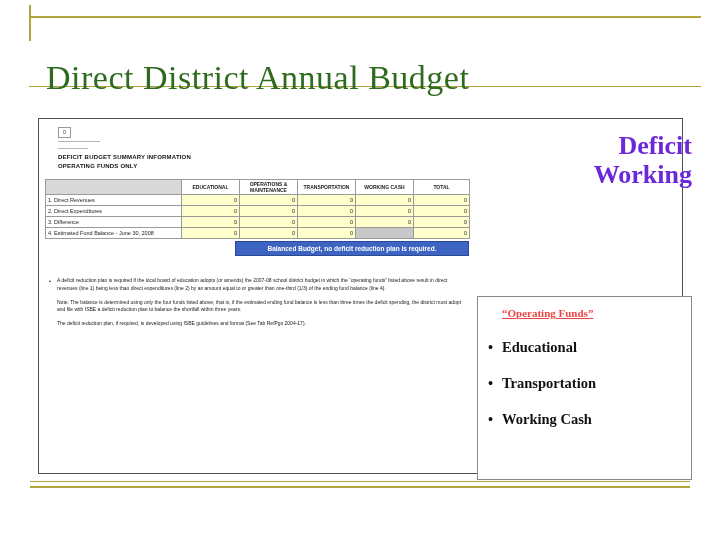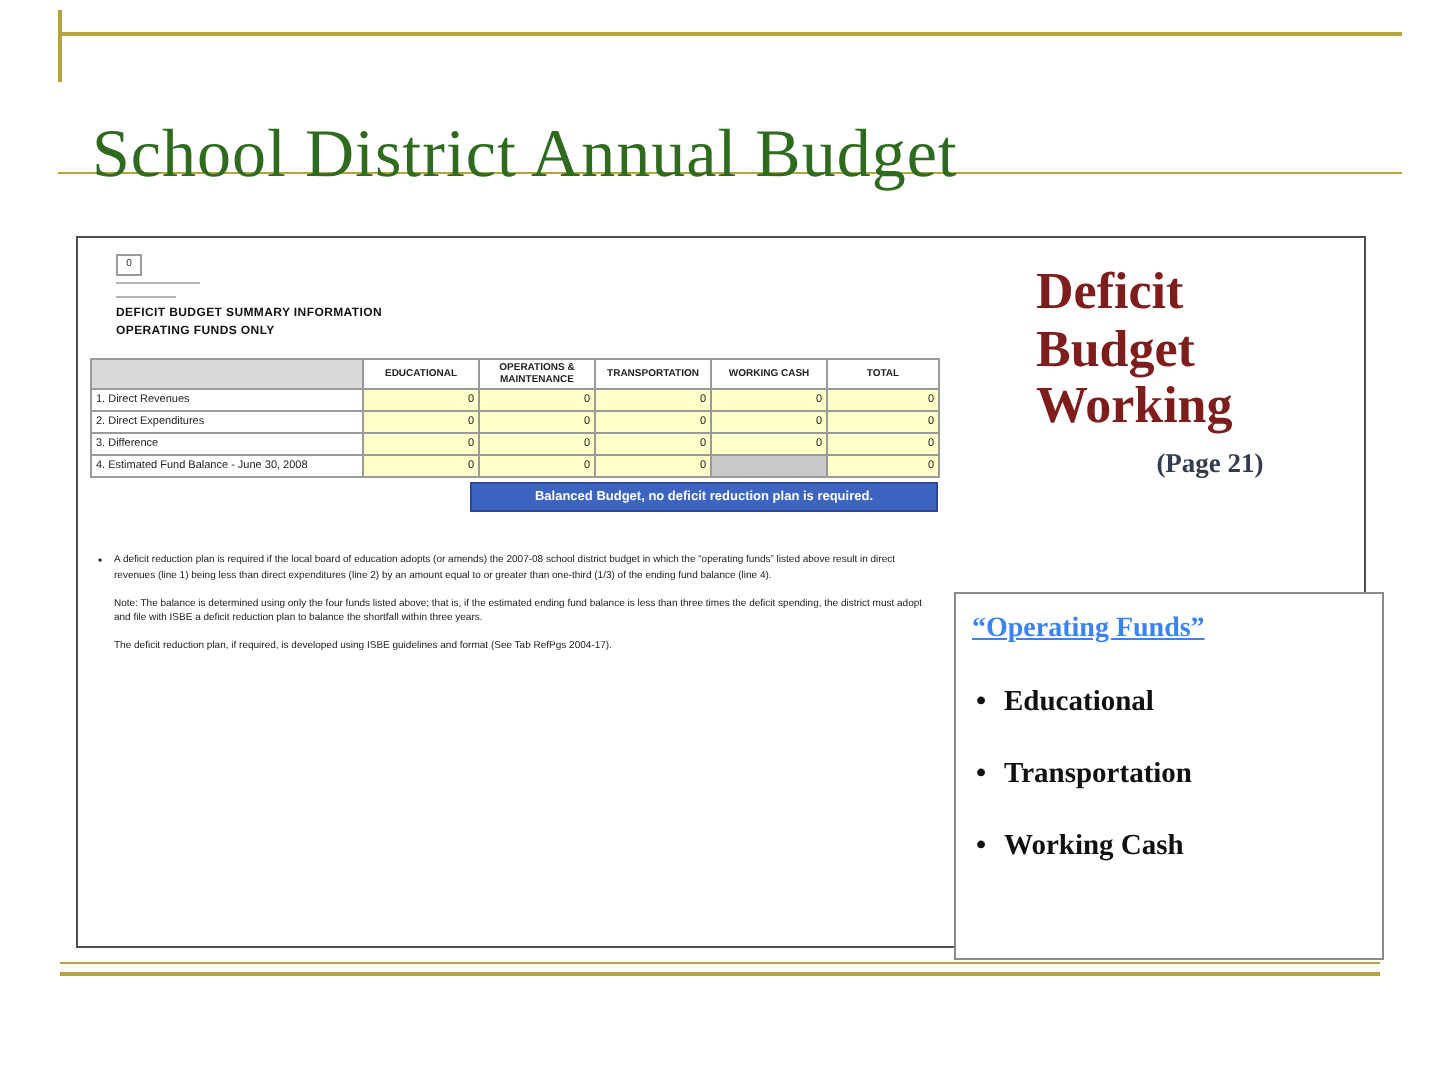--- a/index.html
+++ b/index.html
@@ -27,45 +27,45 @@
   .val.gray{background:#c8c8c8;}
   .banner{position:absolute;left:196px;top:122px;width:232px;height:13px;background:#3c64c0;
           border:1px solid #2a4a96;color:#fff;font:bold 6.5px "Liberation Sans",sans-serif;
           text-align:center;line-height:13px;}
   .notes{position:absolute;left:10px;top:158px;width:420px;
          font:5px "Liberation Sans",sans-serif;color:#1a1a1a;line-height:1.55;}
   .note-b{position:relative;padding-left:8px;}
   .note-b::before{content:"•";position:absolute;left:0;top:0;font-size:6px;}
   .note-p{margin-top:6px;padding-left:8px;}
   
-  .rheading{position:absolute;left:518px;top:132px;width:174px;text-align:left;
-            color:#7f1d1d;font-weight:bold;font-size:26px;line-height:1.1;}
+  .rheading{position:absolute;left:518px;top:132px;width:174px;text-align:right;
+            color:#6d28d9;font-weight:bold;font-size:26px;line-height:1.1;}
   .pageref{position:absolute;left:518px;top:224px;width:174px;text-align:center;
            color:#333b4e;font-weight:bold;font-size:13.5px;}
   .rbox{position:absolute;left:477px;top:296px;width:213px;height:182px;background:#fff;
         border:1px solid #8a8a8a;z-index:5;}
-  .rbox-title{margin:10px 0 0 8px;font-size:14px;font-weight:bold;color:#3b82f6;
+  .rbox-title{margin:10px 0 0 24px;font-size:11px;font-weight:bold;color:#ef4444;
               text-decoration:underline;}
   .ritem{position:relative;margin:20px 0 0 10px;font-size:14.5px;font-weight:bold;
          color:#111;line-height:16px;padding-left:14px;}
   .ritem:first-of-type{margin-top:22px;}
   .ritem::before{content:"•";position:absolute;left:0;top:0;}
 </style>
 </head>
 <body>
 
 <div class="slide">
 
   <div class="gold" style="left:29px;top:5px;width:2px;height:36px;"></div>
   <div class="gold" style="left:29px;top:16px;width:672px;height:2px;"></div>
   <div class="gold" style="left:29px;top:86px;width:672px;height:1px;"></div>
   <div class="gold" style="left:30px;top:481px;width:660px;height:1px;"></div>
   <div class="gold" style="left:30px;top:486px;width:660px;height:2px;"></div>
 
-  <h1 class="title">School District Annual Budget</h1>
+  <h1 class="title">Direct District Annual Budget</h1>
 
   <div class="panel">
 
     <div class="corner-box">0</div>
     <div class="fline" style="left:19px;top:22px;width:42px;"></div>
     <div class="fline" style="left:19px;top:29px;width:30px;"></div>
     <div class="sheet-h" style="top:35px;">DEFICIT BUDGET SUMMARY INFORMATION</div>
     <div class="sheet-h" style="top:44px;">OPERATING FUNDS ONLY</div>
 
     <table class="sheet-table">
@@ -125,24 +125,22 @@
 
     <div class="notes">
       <div class="note-b">A deficit reduction plan is required if the local board of education adopts (or amends) the 2007-08 school district budget in which the “operating funds” listed above result in direct revenues (line 1) being less than direct expenditures (line 2) by an amount equal to or greater than one-third (1/3) of the ending fund balance (line 4).</div>
       <div class="note-p">Note:  The balance is determined using only the four funds listed above; that is, if the estimated ending fund balance is less than three times the deficit spending, the district must adopt and file with ISBE a deficit reduction plan to balance the shortfall within three years.</div>
       <div class="note-p">The deficit reduction plan, if required, is developed using ISBE guidelines and format (See Tab RefPgs 2004-17).</div>
     </div>
   </div>
 
   <div class="rheading">
     <div>Deficit</div>
-    <div>Budget</div>
     <div>Working</div>
   </div>
-  <div class="pageref">(Page 21)</div>
 
   <div class="rbox">
     <div class="rbox-title">“Operating Funds”</div>
     <div class="ritem">Educational</div>
     <div class="ritem">Transportation</div>
     <div class="ritem">Working Cash</div>
   </div>
 
 </div>
 

